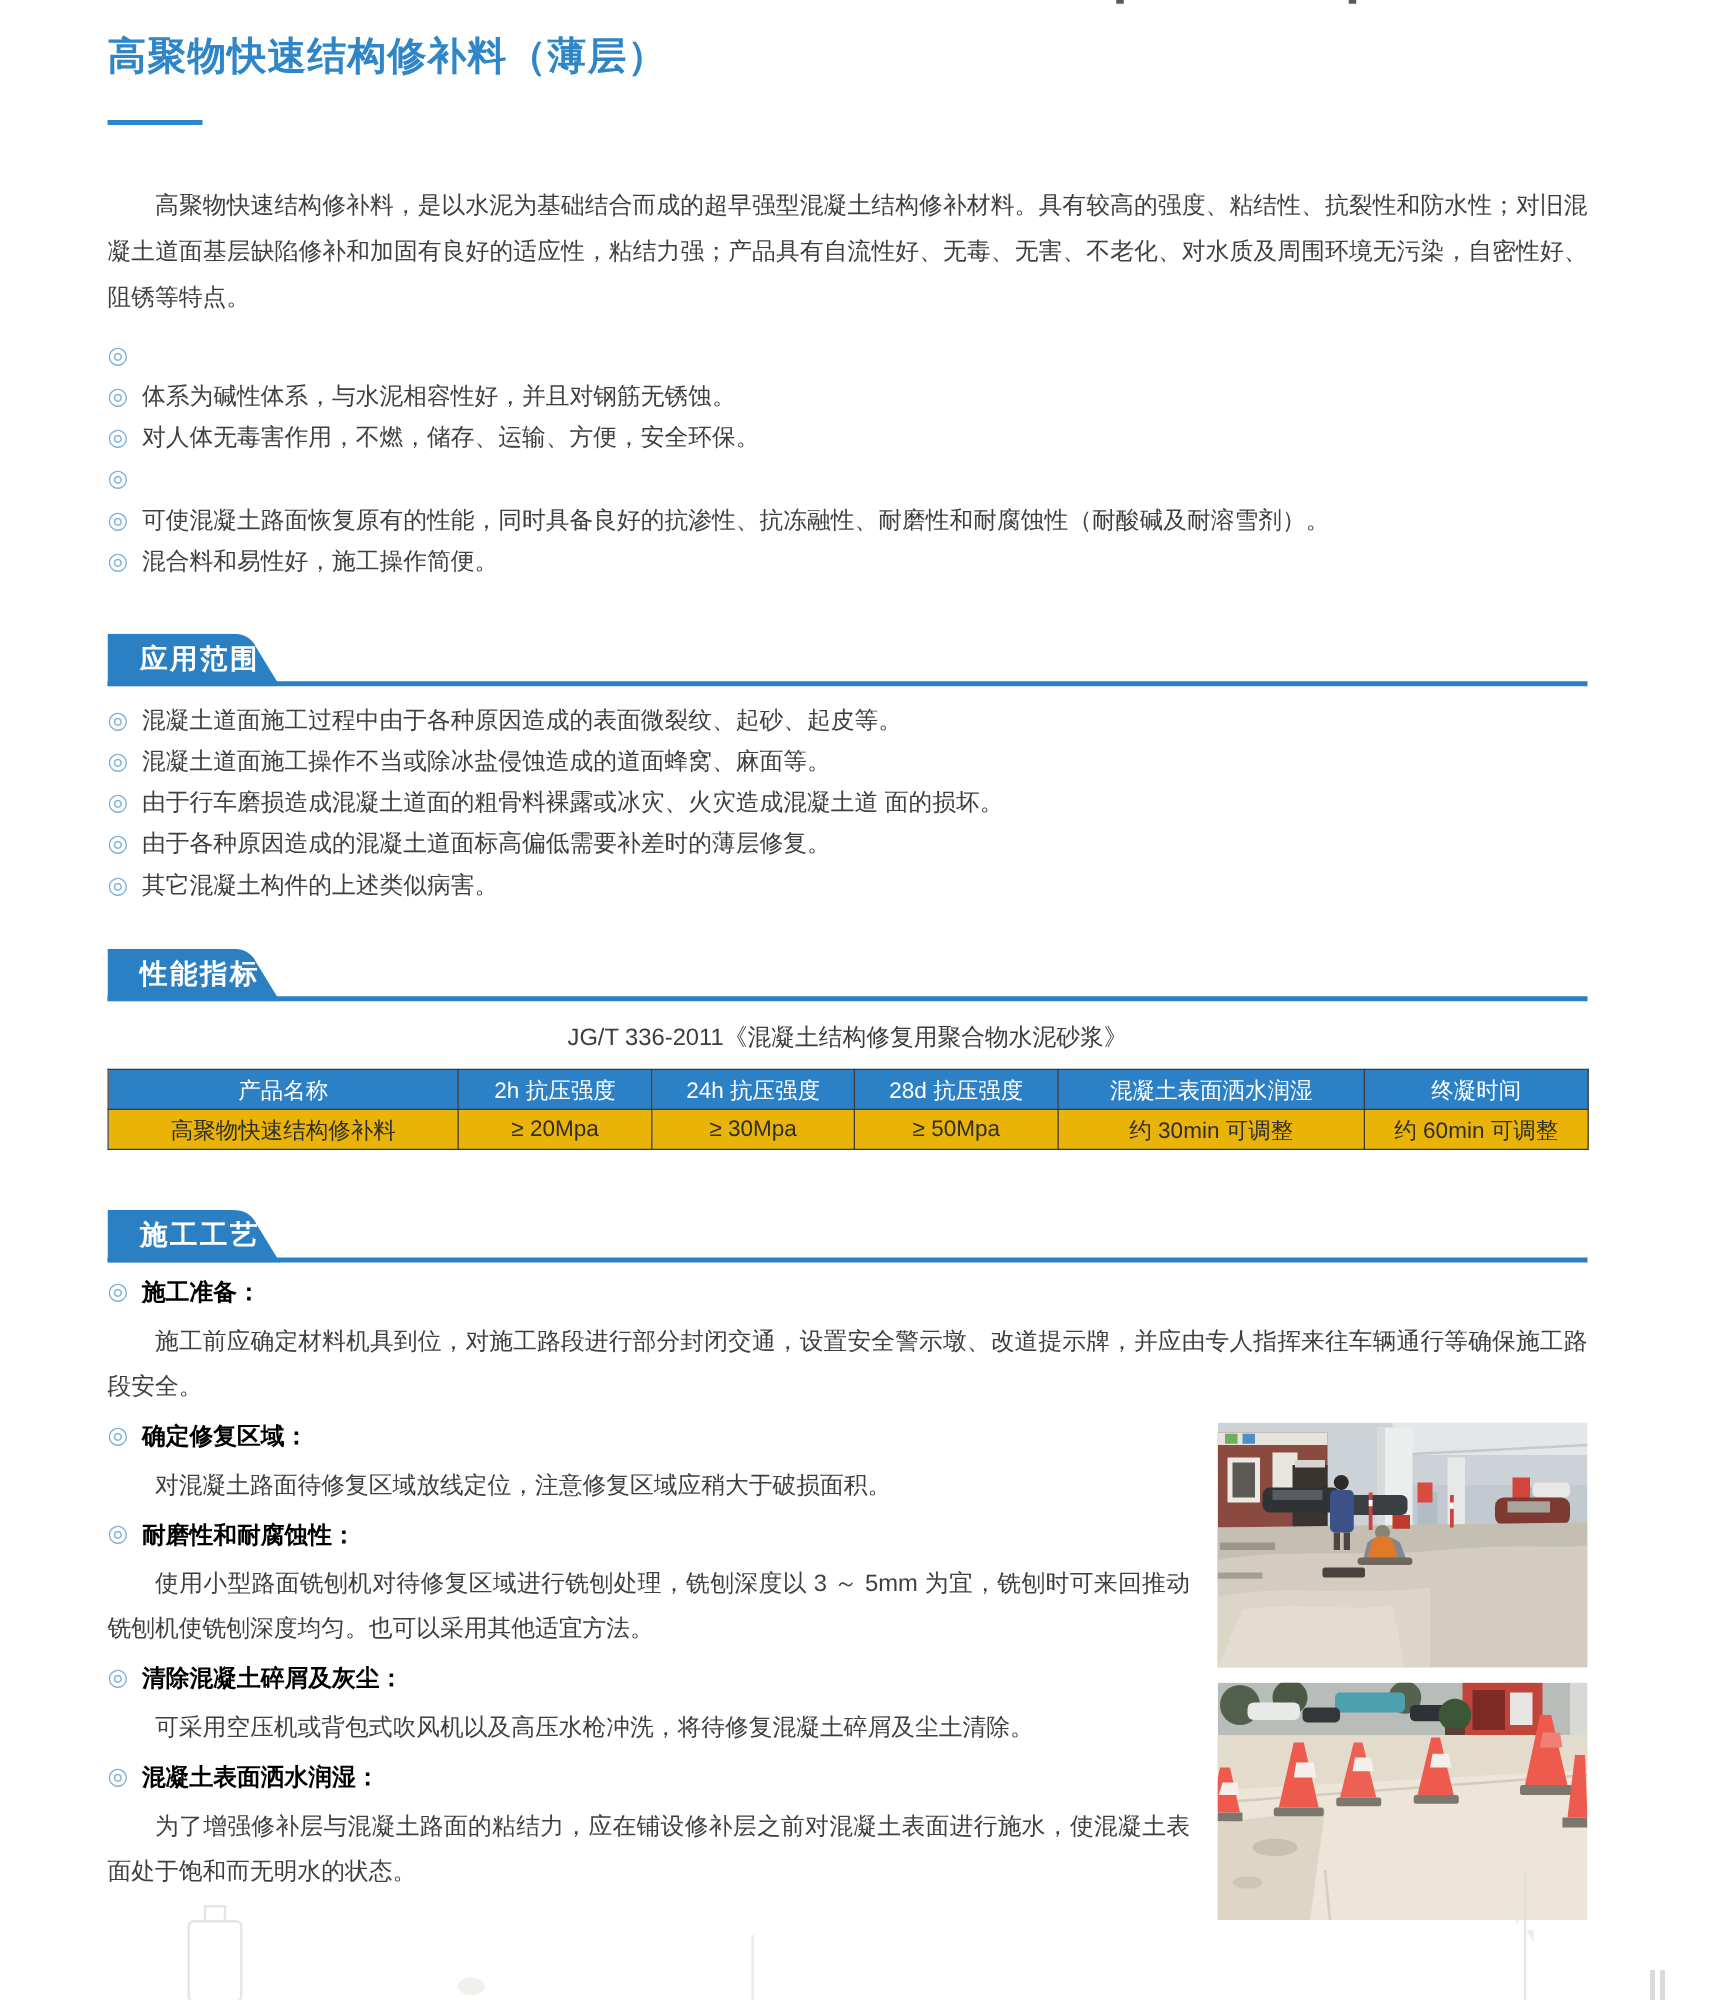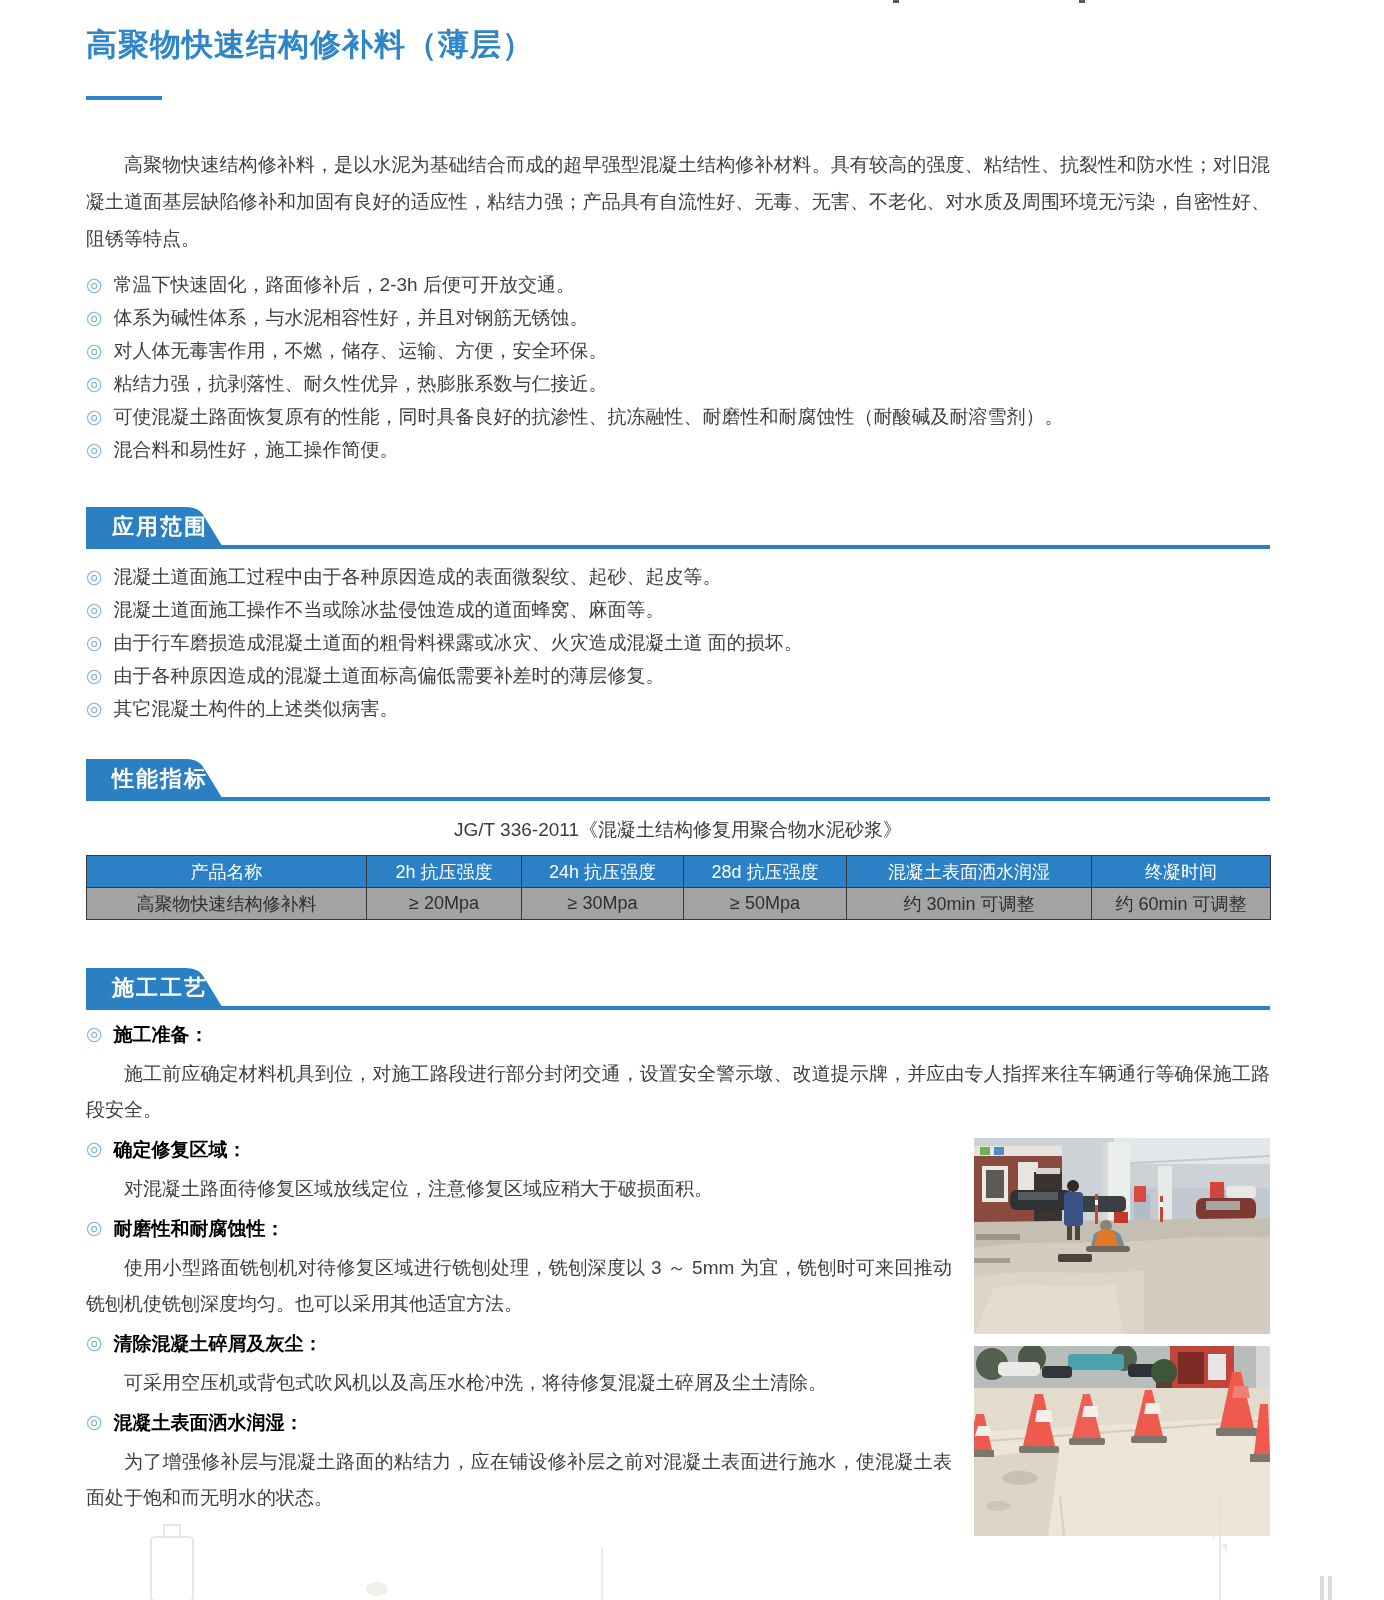--- a/index.html
+++ b/index.html
@@ -33,21 +33,21 @@
   .sec-features .sec-head{margin-top:34px;}
   .sec-apps .sec-head{margin-top:47px;}
   .sec-perf .sec-head{margin-top:40px;}
   .sec-proc .sec-head{margin-top:48px;text-decoration:underline;}
 
   
   .tbl-caption{margin:16px 0 12px 0;text-align:center;font-size:19px;color:#3d3d3d;}
   table.perf{border-collapse:collapse;width:1184px;table-layout:fixed;padding-left:17px;}
   table.perf th,table.perf td{border:1px solid #3a3a3a;height:31px;text-align:center;vertical-align:middle;font-size:18px;padding:0 4px;}
   table.perf th{background:#2b80c6;color:#ffffff;font-weight:normal;}
-  table.perf td{background:#a3a3a3;color:#2f2f2f;}
+  table.perf td{background:#eab308;color:#2f2f2f;}
   col.c1{width:280px;}col.c2{width:155px;}col.c3{width:162px;}col.c4{width:163px;}col.c5{width:245px;}col.c6{width:179px;}
 
   
   .proc-body{margin-top:14px;}
   .step-title{display:flex;align-items:flex-start;gap:11px;font-size:19px;line-height:22px;margin:11px 0 10px 0;}
   .step-title b{color:#000000;font-weight:bold;}
   .step-body{margin:0 0 8px 0;font-size:19px;line-height:36px;text-align:justify;text-indent:2em;color:#3f3f3f;}
   .photos{float:right;width:296px;margin:2px 0 8px 22px;display:flex;flex-direction:column;gap:12px;}
   .photos figure{margin:0;width:296px;overflow:hidden;}
   .photos svg{display:block;}
@@ -78,33 +78,31 @@
 
     <h1 class="page-title">高聚物快速结构修补料（薄层）</h1>
     <div class="title-dash"></div>
 
     <p class="intro">高聚物快速结构修补料，是以水泥为基础结合而成的超早强型混凝土结构修补材料。具有较高的强度、粘结性、抗裂性和防水性；对旧混凝土道面基层缺陷修补和加固有良好的适应性，粘结力强；产品具有自流性好、无毒、无害、不老化、对水质及周围环境无污染，自密性好、阻锈等特点。</p>
 
     <section class="sec sec-features">
       <ul class="bullets">
         <li>
             <span class="b-icon">◎</span>
-            <span>常温下快速固化，路面修补后，2-3h 后便可开放交通。</span>
           </li>
         <li>
             <span class="b-icon">◎</span>
             <span>体系为碱性体系，与水泥相容性好，并且对钢筋无锈蚀。</span>
           </li>
         <li>
             <span class="b-icon">◎</span>
             <span>对人体无毒害作用，不燃，储存、运输、方便，安全环保。</span>
           </li>
         <li>
             <span class="b-icon">◎</span>
-            <span>粘结力强，抗剥落性、耐久性优异，热膨胀系数与仁接近。</span>
           </li>
         <li>
             <span class="b-icon">◎</span>
             <span>可使混凝土路面恢复原有的性能，同时具备良好的抗渗性、抗冻融性、耐磨性和耐腐蚀性（耐酸碱及耐溶雪剂）。</span>
           </li>
         <li>
             <span class="b-icon">◎</span>
             <span>混合料和易性好，施工操作简便。</span>
           </li>
       </ul>

